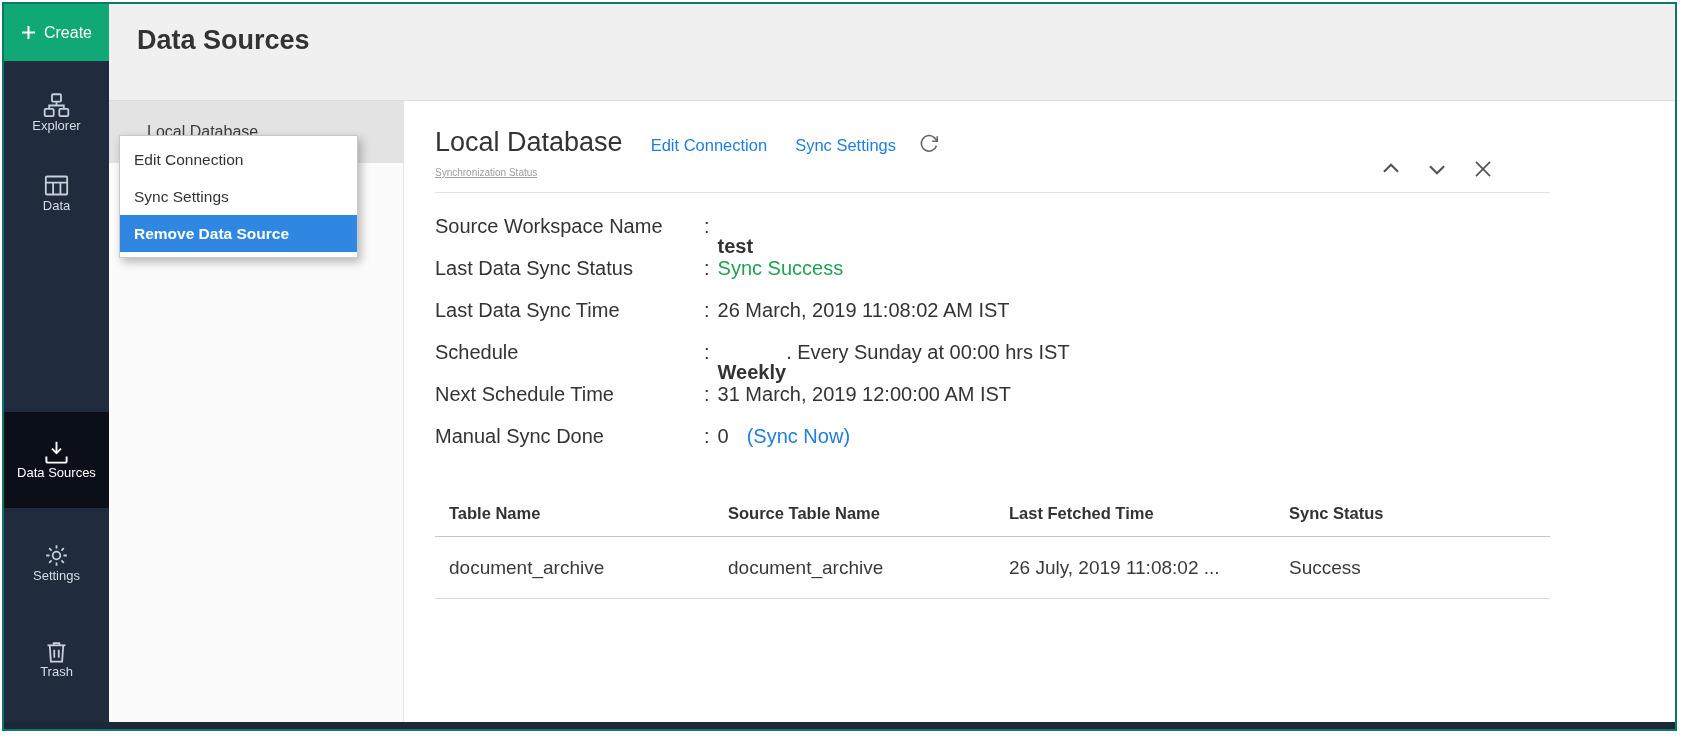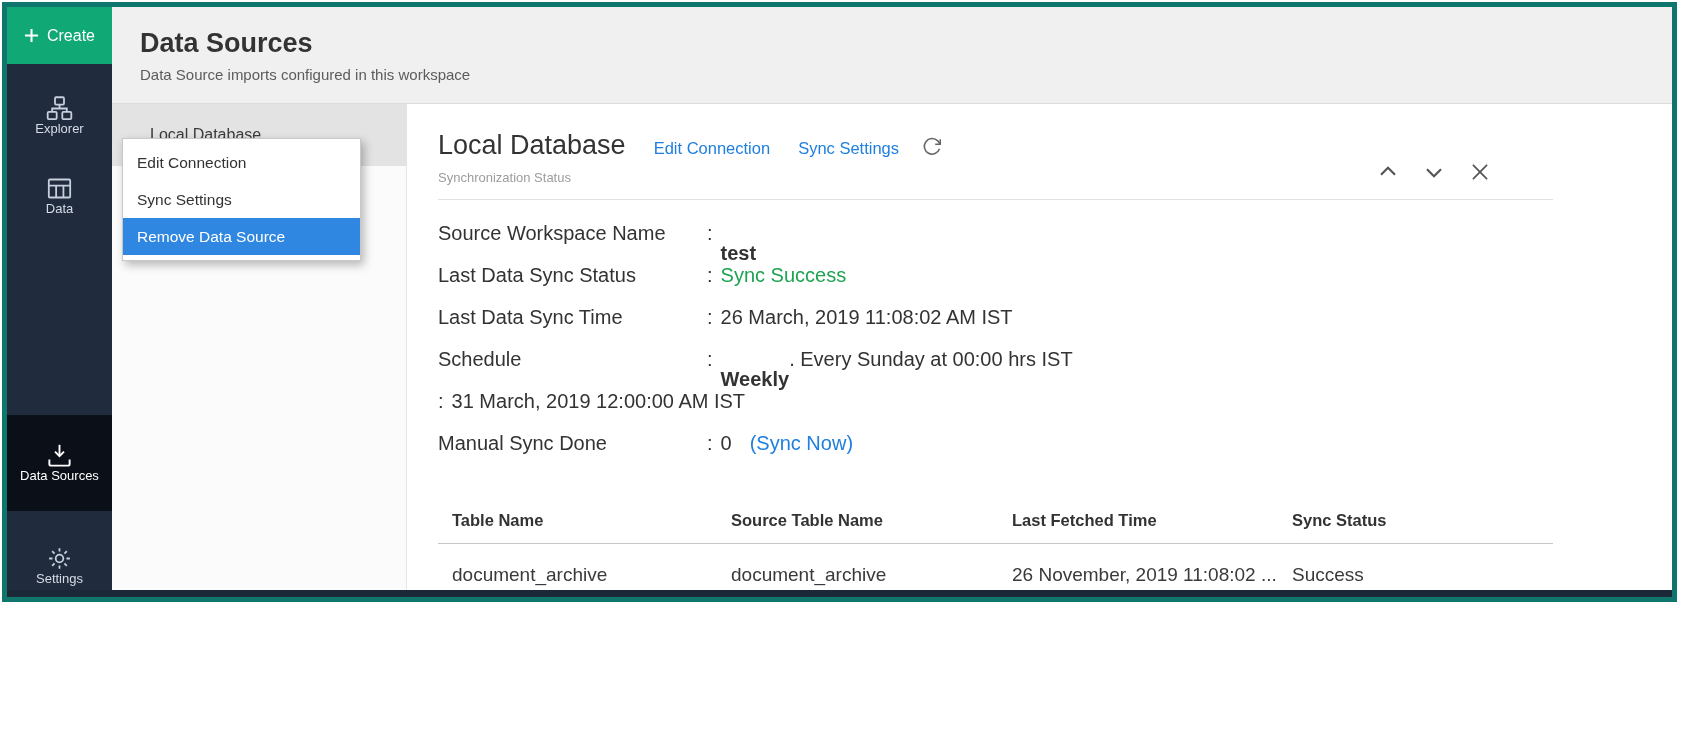--- a/index.html
+++ b/index.html
@@ -5,22 +5,22 @@
   * { box-sizing: border-box; margin: 0; padding: 0; }
   body {
     width: 1681px; height: 755px;
     background: #fff;
     font-family: "Liberation Sans", "DejaVu Sans", sans-serif;
     position: relative;
     overflow: hidden;
   }
   .frame {
     position: absolute; left: 2px; top: 2px;
-    width: 1675px; height: 600px;
-    border: 5px solid #0f766e;
+    width: 1675px; height: 729px;
+    border: 2px solid #0f766e;
     background: #fff;
     overflow: hidden;
   }
   
   .sidebar {
     position: absolute; left: 0; top: 0; width: 105px; height: 100%;
     background: #202b3d;
   }
   .create-btn {
     height: 57px; background: #10a874; color: #fff;
@@ -57,37 +57,37 @@
   .context-menu {
     position: absolute; left: 115px; top: 131px; width: 239px;
     background: #fff; border: 1px solid #c8c8c8;
     box-shadow: 3px 4px 9px rgba(0,0,0,0.28);
     z-index: 20; padding: 5px 0;
   }
   .menu-item {
     height: 37px; display: flex; align-items: center; padding-left: 14px;
     font-size: 15.5px; color: #333; cursor: pointer;
   }
-  .menu-item.highlighted { background: #2f87e1; color: #fff; font-weight: normal; }
+  .menu-item.highlighted { background: #2f87e1; color: #fff; font-weight: bold; }
   
   .main {
     position: absolute; left: 400px; top: 97px; right: 0; bottom: 7px;
     background: #fff; padding: 26px 0 0 31px;
   }
   .main-inner { width: 1115px; }
   .detail-header { display: flex; align-items: baseline; }
   .detail-title { font-size: 27px; color: #333; }
   .detail-link { font-size: 16.5px; color: #1e7fe0; margin-left: 28px; cursor: pointer; }
   .refresh-wrap { margin-left: 22px; position: relative; top: 4px; cursor: pointer; }
   .win-controls {
     position: absolute; top: 55px; right: 179px;
     display: flex; gap: 20px; align-items: center;
   }
   .win-controls span { cursor: pointer; display: inline-flex; }
-  .detail-sub { font-size: 13px; color: #9c9c9c; margin-top: 9px; }
+  .detail-sub { font-size: 10px; color: #9c9c9c; margin-top: 9px; text-decoration: underline; }
   .divider { border-bottom: 1px solid #e2e2e2; margin-top: 14px; width: 1115px; }
   .fields { margin-top: 12px; }
   .field-row { display: flex; align-items: center; height: 42px; font-size: 20px; color: #333; }
   .field-label { width: 269px; flex: none; }
   .colon { margin-right: 8px; }
   .bold { font-weight: bold; margin-top: 40px; }
   .green { color: #1fa352; }
   .blue-link { color: #1e7fe0; margin-left: 18px; cursor: pointer; }
   
   .data-table { margin-top: 34px; width: 1115px; }
@@ -168,21 +168,20 @@
           <path d="M6 6.5l1 14.5h10l1-14.5"></path>
           <path d="M10 10.5v7M14 10.5v7"></path>
         </svg>
       </span>
       <span class="nav-label">Trash</span>
     </div>
   </div>
 
   <div class="header">
     <div class="header-title">Data Sources</div>
-    <div class="header-sub">Data Source imports configured in this workspace</div>
   </div>
 
   <div class="source-panel">
     <div class="source-item">
       <span>Local Database</span>
     </div>
   </div>
 
   <div class="context-menu">
     <div class="menu-item">Edit Connection</div>
@@ -222,20 +221,21 @@
           <span class="colon">:</span>
           <span>26 March, 2019 11:08:02 AM IST</span>
         </div>
         <div class="field-row">
           <span class="field-label">Schedule</span>
           <span class="colon">:</span>
           <span class="bold">Weekly</span>
           <span>. Every Sunday at 00:00 hrs IST</span>
         </div>
         <div class="field-row">
+          <span class="field-label">Next Schedule Time</span>
           <span class="colon">:</span>
           <span>31 March, 2019 12:00:00 AM IST</span>
         </div>
         <div class="field-row">
           <span class="field-label">Manual Sync Done</span>
           <span class="colon">:</span>
           <span>0</span>
           <span class="blue-link">(Sync Now)</span>
         </div>
       </div>
@@ -243,21 +243,21 @@
       <div class="data-table">
         <div class="t-head">
           <div class="t-cell">Table Name</div>
           <div class="t-cell">Source Table Name</div>
           <div class="t-cell">Last Fetched Time</div>
           <div class="t-cell">Sync Status</div>
         </div>
         <div class="t-row">
           <div class="t-cell">document_archive</div>
           <div class="t-cell">document_archive</div>
-          <div class="t-cell">26 November, 2019 11:08:02 ...</div>
+          <div class="t-cell">26 July, 2019 11:08:02 ...</div>
           <div class="t-cell">Success</div>
         </div>
       </div>
     </div>
 
     <div class="win-controls">
       <span>
         <svg width="26" height="26" viewBox="0 0 24 24" fill="none" stroke="#555" stroke-width="2">
             <polyline points="5.5 14.5 12 8 18.5 14.5"></polyline>
           </svg>

